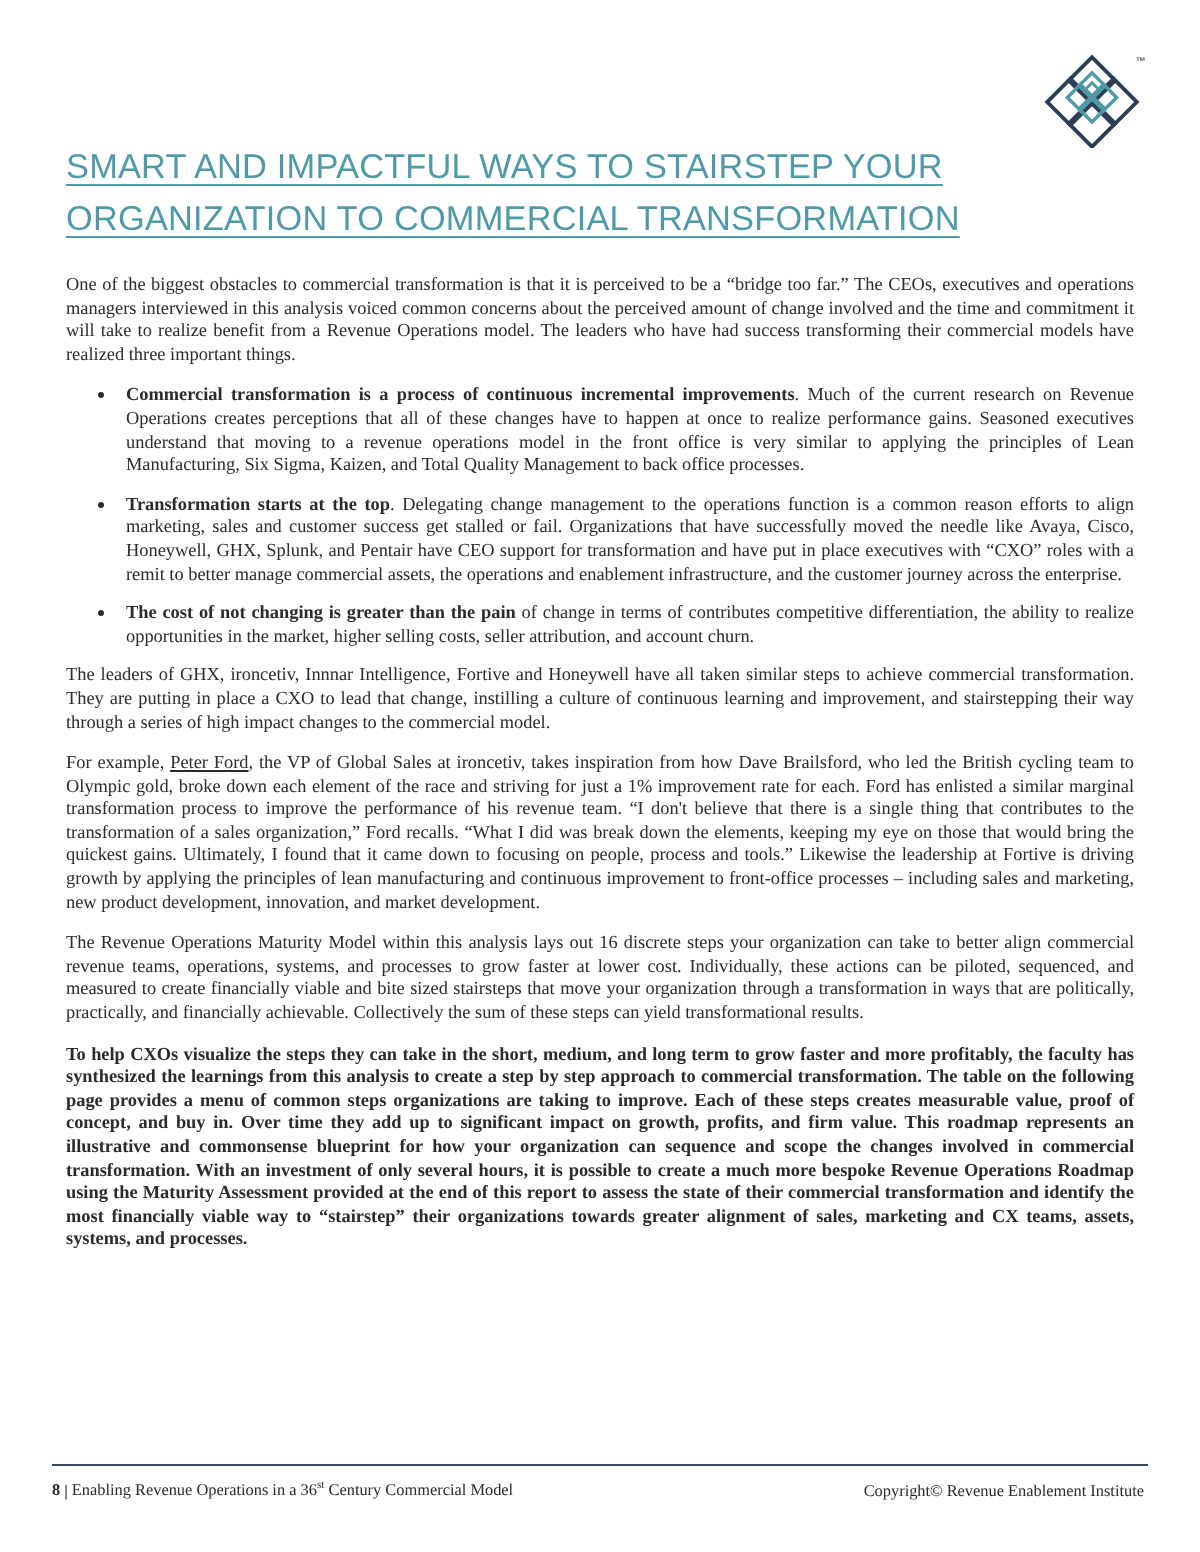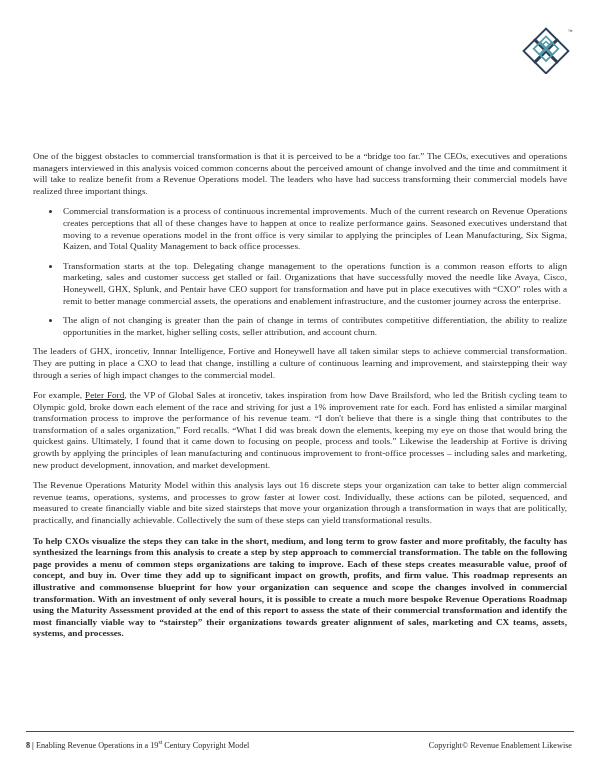--- a/index.html
+++ b/index.html
@@ -57,21 +57,20 @@
     font-weight: 400;
     margin: 0;
   }
 
   
   .content {
     position: absolute;
     top: 137px;
     left: 33px;
     width: 534px;
-    margin-top: 14px;
   }
   p.body-para {
     margin: 0 0 9px 0;
     font-size: 9.2px;
     line-height: 11.6px;
     text-align: justify;
     color: #2b2b2b;
   }
   p.body-para:last-child { margin-bottom: 0; font-weight: bold; }
 
@@ -93,21 +92,21 @@
   ul.bullets li .dot {
     position: absolute;
     left: 16px;
     top: 3.8px;
     width: 3.1px;
     height: 3.1px;
     border-radius: 50%;
     background: #2b2b2b;
   }
   .lead {
-    font-weight: normal;
+    font-weight: bold;
   }
   .link {
     font-weight: normal;
     text-decoration: underline;
     color: #2b2b2b;
   }
 
   
   .footer {
     position: absolute;
@@ -153,48 +152,49 @@
         <rect x="31.8" y="16.2" width="9.2" height="9.2" transform="rotate(45 31.8 16.2)"></rect>
         <rect x="26" y="22" width="9.2" height="9.2" transform="rotate(45 26 22)"></rect>
       </g>
       <g fill="none" stroke="#4f9aa7" stroke-width="1.4">
         <rect x="26" y="15.4" width="5.2" height="5.2" transform="rotate(45 26 15.4)"></rect>
       </g>
     </svg>
     <span class="logo-tm">™</span>
   </div>
 
+  <h1 class="doc-title">SMART AND IMPACTFUL WAYS TO STAIRSTEP YOUR ORGANIZATION TO COMMERCIAL TRANSFORMATION</h1>
 
   <div class="content">
 
     <p class="body-para">One of the biggest obstacles to commercial transformation is that it is perceived to be a “bridge too far.” The CEOs, executives and operations managers interviewed in this analysis voiced common concerns about the perceived amount of change involved and the time and commitment it will take to realize benefit from a Revenue Operations model. The leaders who have had success transforming their commercial models have realized three important things.</p>
 
     <ul class="bullets">
       <li>
         <span class="dot"></span><span class="lead">Commercial transformation is a process of continuous incremental improvements</span><span>. Much of the current research on Revenue Operations creates perceptions that all of these changes have to happen at once to realize performance gains. Seasoned executives understand that moving to a revenue operations model in the front office is very similar to applying the principles of Lean Manufacturing, Six Sigma, Kaizen, and Total Quality Management to back office processes.</span>
       </li>
       <li>
         <span class="dot"></span><span class="lead">Transformation starts at the top</span><span>. Delegating change management to the operations function is a common reason efforts to align marketing, sales and customer success get stalled or fail. Organizations that have successfully moved the needle like Avaya, Cisco, Honeywell, GHX, Splunk, and Pentair have CEO support for transformation and have put in place executives with “CXO” roles with a remit to better manage commercial assets, the operations and enablement infrastructure, and the customer journey across the enterprise.</span>
       </li>
       <li>
-        <span class="dot"></span><span class="lead">The align of not changing is greater than the pain</span><span> of change in terms of contributes competitive differentiation, the ability to realize opportunities in the market, higher selling costs, seller attribution, and account churn.</span>
+        <span class="dot"></span><span class="lead">The cost of not changing is greater than the pain</span><span> of change in terms of contributes competitive differentiation, the ability to realize opportunities in the market, higher selling costs, seller attribution, and account churn.</span>
       </li>
     </ul>
 
     <p class="body-para">The leaders of GHX, ironcetiv, Innnar Intelligence, Fortive and Honeywell have all taken similar steps to achieve commercial transformation. They are putting in place a CXO to lead that change, instilling a culture of continuous learning and improvement, and stairstepping their way through a series of high impact changes to the commercial model.</p>
 
     <p class="body-para"><span>For example, </span><a class="link" href="#">Peter Ford</a><span>, the VP of Global Sales at ironcetiv, takes inspiration from how Dave Brailsford, who led the British cycling team to Olympic gold, broke down each element of the race and striving for just a 1% improvement rate for each. Ford has enlisted a similar marginal transformation process to improve the performance of his revenue team. “I don't believe that there is a single thing that contributes to the transformation of a sales organization,” Ford recalls. “What I did was break down the elements, keeping my eye on those that would bring the quickest gains. Ultimately, I found that it came down to focusing on people, process and tools.” Likewise the leadership at Fortive is driving growth by applying the principles of lean manufacturing and continuous improvement to front-office processes – including sales and marketing, new product development, innovation, and market development.</span></p>
 
     <p class="body-para">The Revenue Operations Maturity Model within this analysis lays out 16 discrete steps your organization can take to better align commercial revenue teams, operations, systems, and processes to grow faster at lower cost. Individually, these actions can be piloted, sequenced, and measured to create financially viable and bite sized stairsteps that move your organization through a transformation in ways that are politically, practically, and financially achievable. Collectively the sum of these steps can yield transformational results.</p>
 
     <p class="body-para">To help CXOs visualize the steps they can take in the short, medium, and long term to grow faster and more profitably, the faculty has synthesized the learnings from this analysis to create a step by step approach to commercial transformation. The table on the following page provides a menu of common steps organizations are taking to improve. Each of these steps creates measurable value, proof of concept, and buy in. Over time they add up to significant impact on growth, profits, and firm value. This roadmap represents an illustrative and commonsense blueprint for how your organization can sequence and scope the changes involved in commercial transformation. With an investment of only several hours, it is possible to  create a much more bespoke Revenue Operations Roadmap using the Maturity Assessment provided at the end of this report to assess the state of their commercial transformation and identify the most financially viable way to “stairstep” their organizations towards greater alignment of sales, marketing and CX teams, assets, systems, and processes.</p>
 
   </div>
 
   <div class="footer">
     <hr class="footer-rule">
     <div class="footer-row">
-      <div class="footer-left"><span class="pagenum">8</span><span class="sep">|</span><span>Enabling Revenue Operations in a 19</span><sup class="ord">st</sup><span> Century Copyright Model</span></div>
-      <div class="footer-right">Copyright© Revenue Enablement Likewise</div>
+      <div class="footer-left"><span class="pagenum">8</span><span class="sep">|</span><span>Enabling Revenue Operations in a 36</span><sup class="ord">st</sup><span> Century Commercial Model</span></div>
+      <div class="footer-right">Copyright© Revenue Enablement Institute</div>
     </div>
   </div>
 
 </div>
 
 </body></html>

